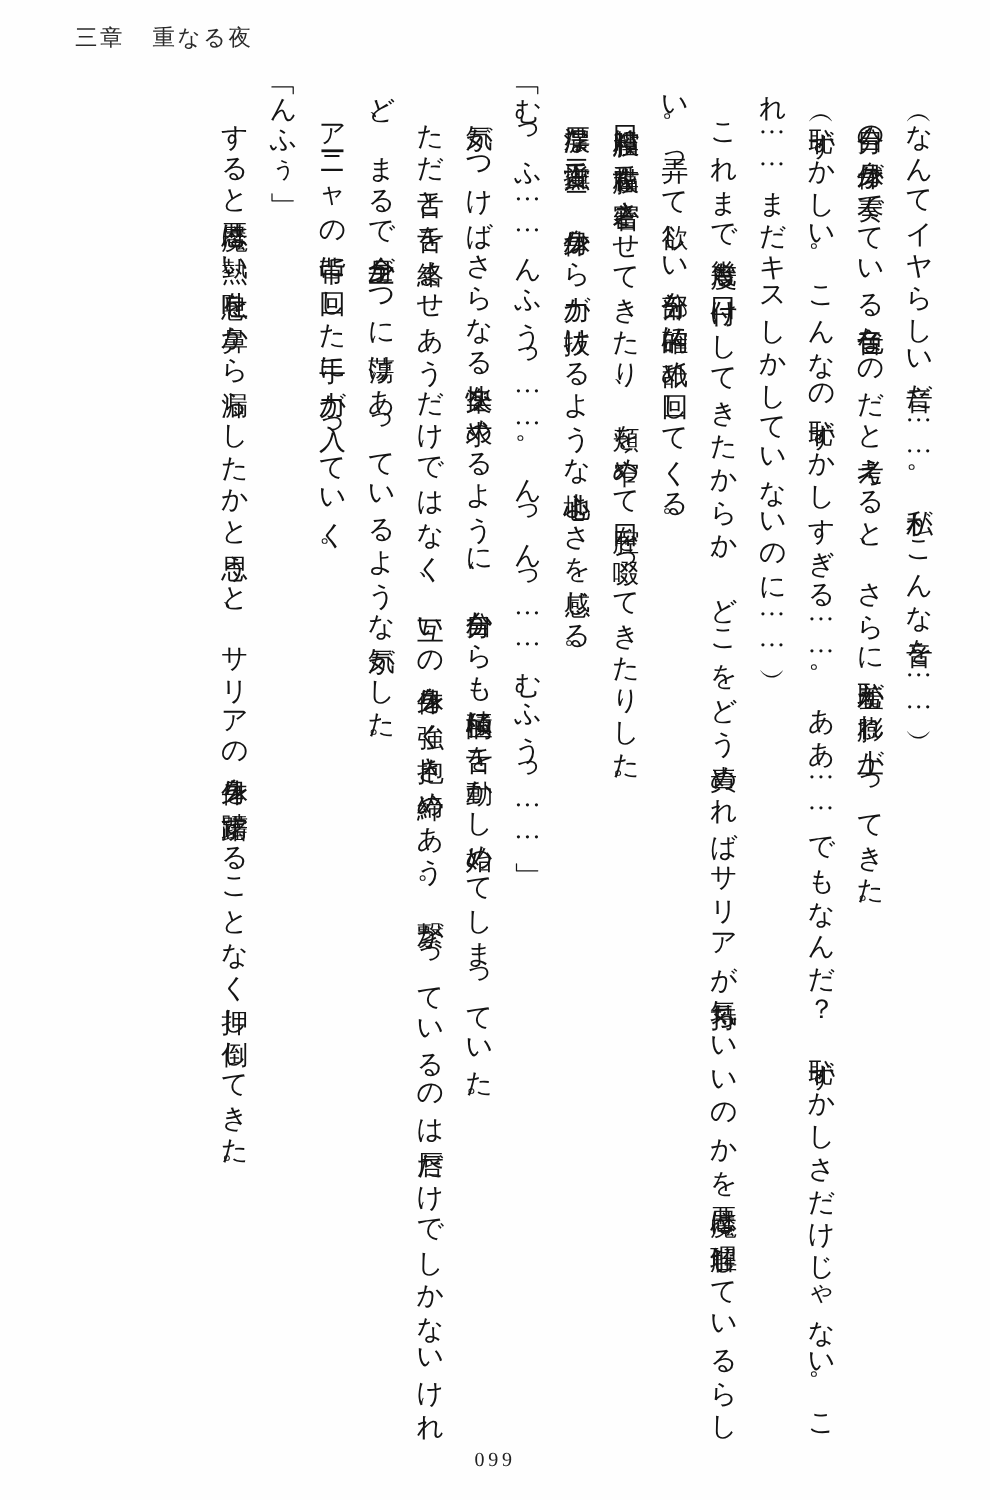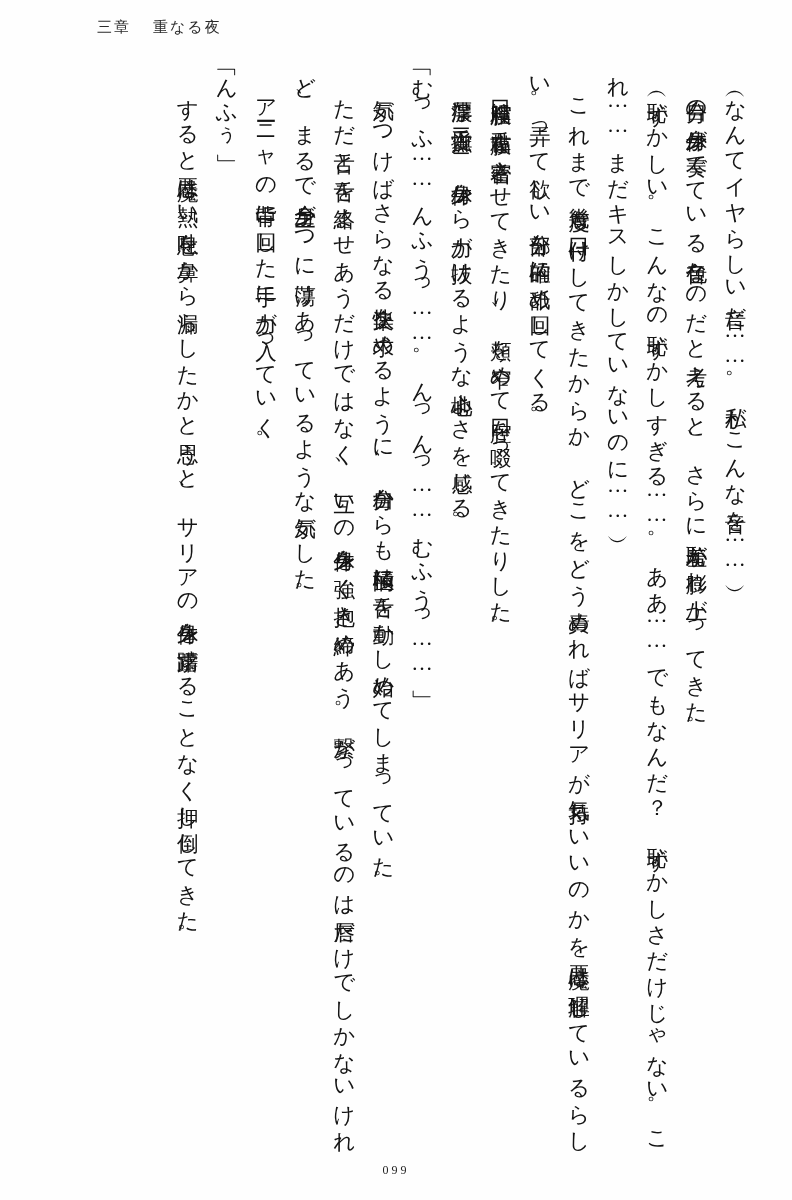--- a/index.html
+++ b/index.html
@@ -20,25 +20,24 @@
     left: 0;
     top: 0;
     width: 792px;
     height: 1200px;
     background: #fefefe;
   }
   .header {
     position: absolute;
     top: 18px;
     left: 60px;
-    font-size: 15px;
+    font-size: 18px;
     letter-spacing: 2px;
     color: #2a2a2a;
     white-space: nowrap;
-    margin-left: 37px;
   }
   .header .chap-num {
     margin-right: 22px;
   }
   .body-text {
     position: absolute;
     top: 62px;
     right: 38px;
     left: 46px;
     height: 1080px;
@@ -58,21 +57,21 @@
   }
   .body-text p.ind {
     text-indent: 1em;
   }
   .footer {
     position: absolute;
     bottom: 22px;
     left: 0;
     width: 792px;
     text-align: center;
-    font-size: 12px;
+    font-size: 16px;
     letter-spacing: 3px;
     color: #222;
   }
 </style>
 </head>
 <body>
 
 <div class="page">
 
   <div class="header">

